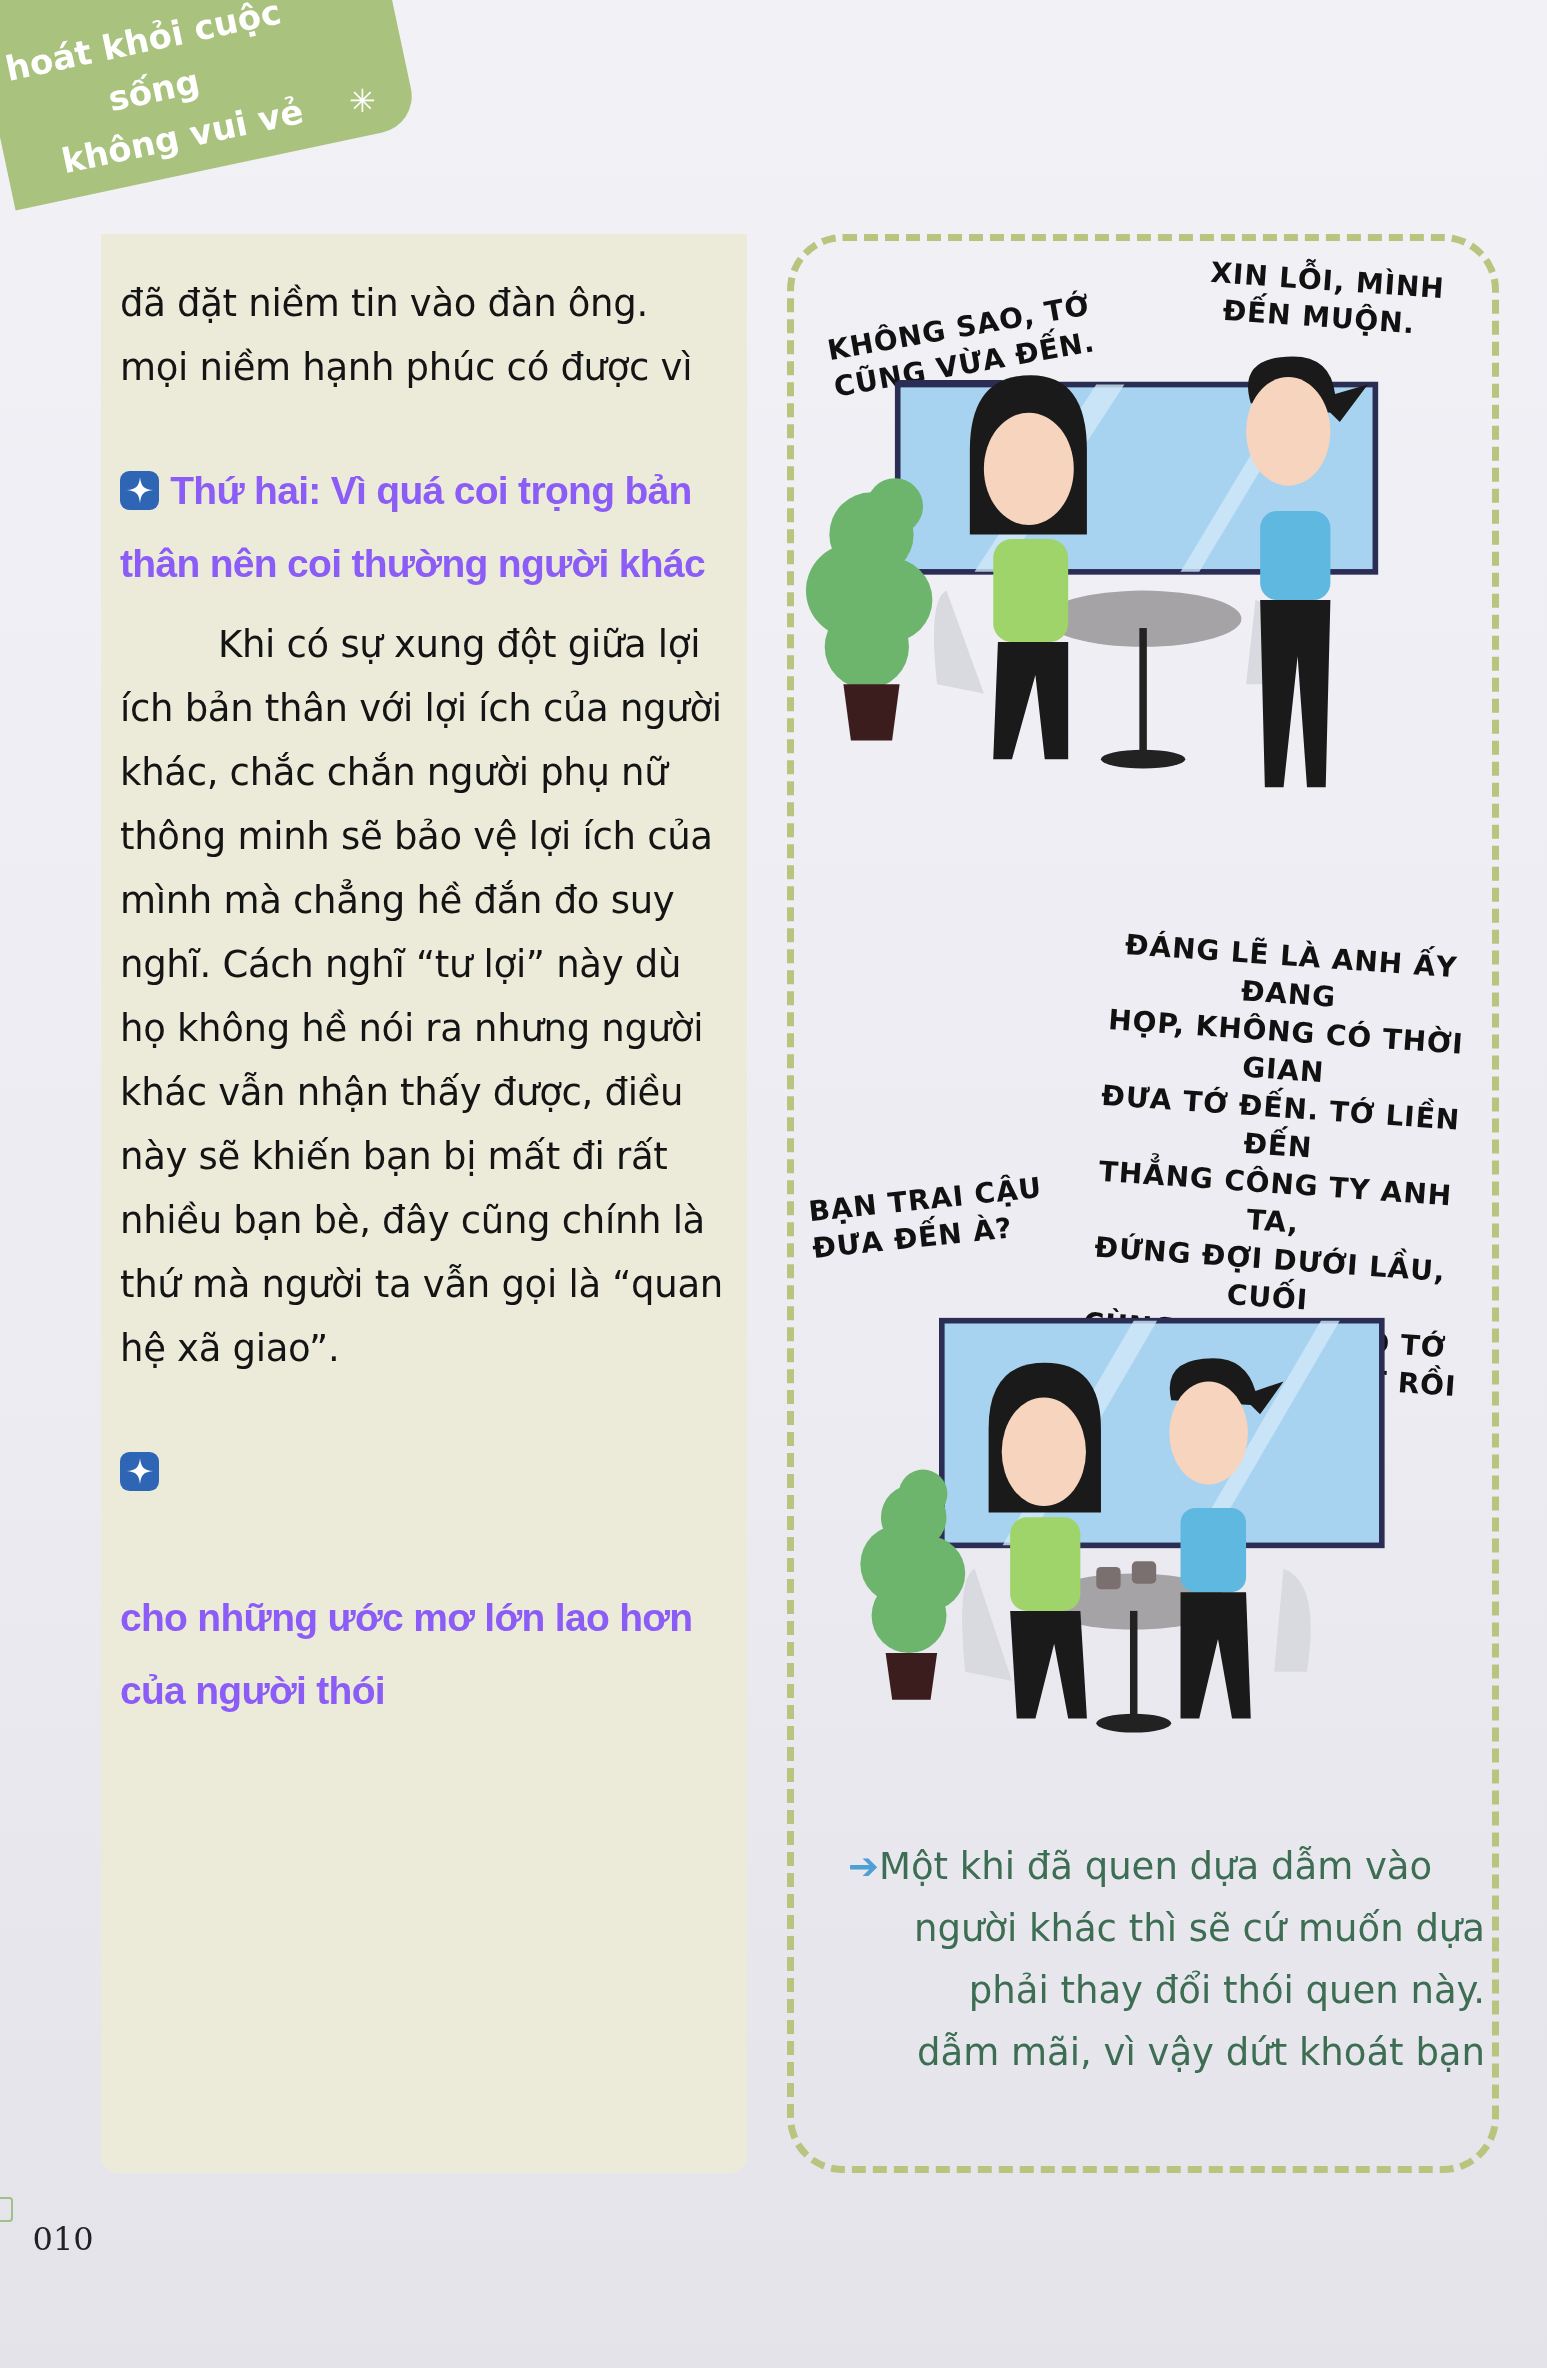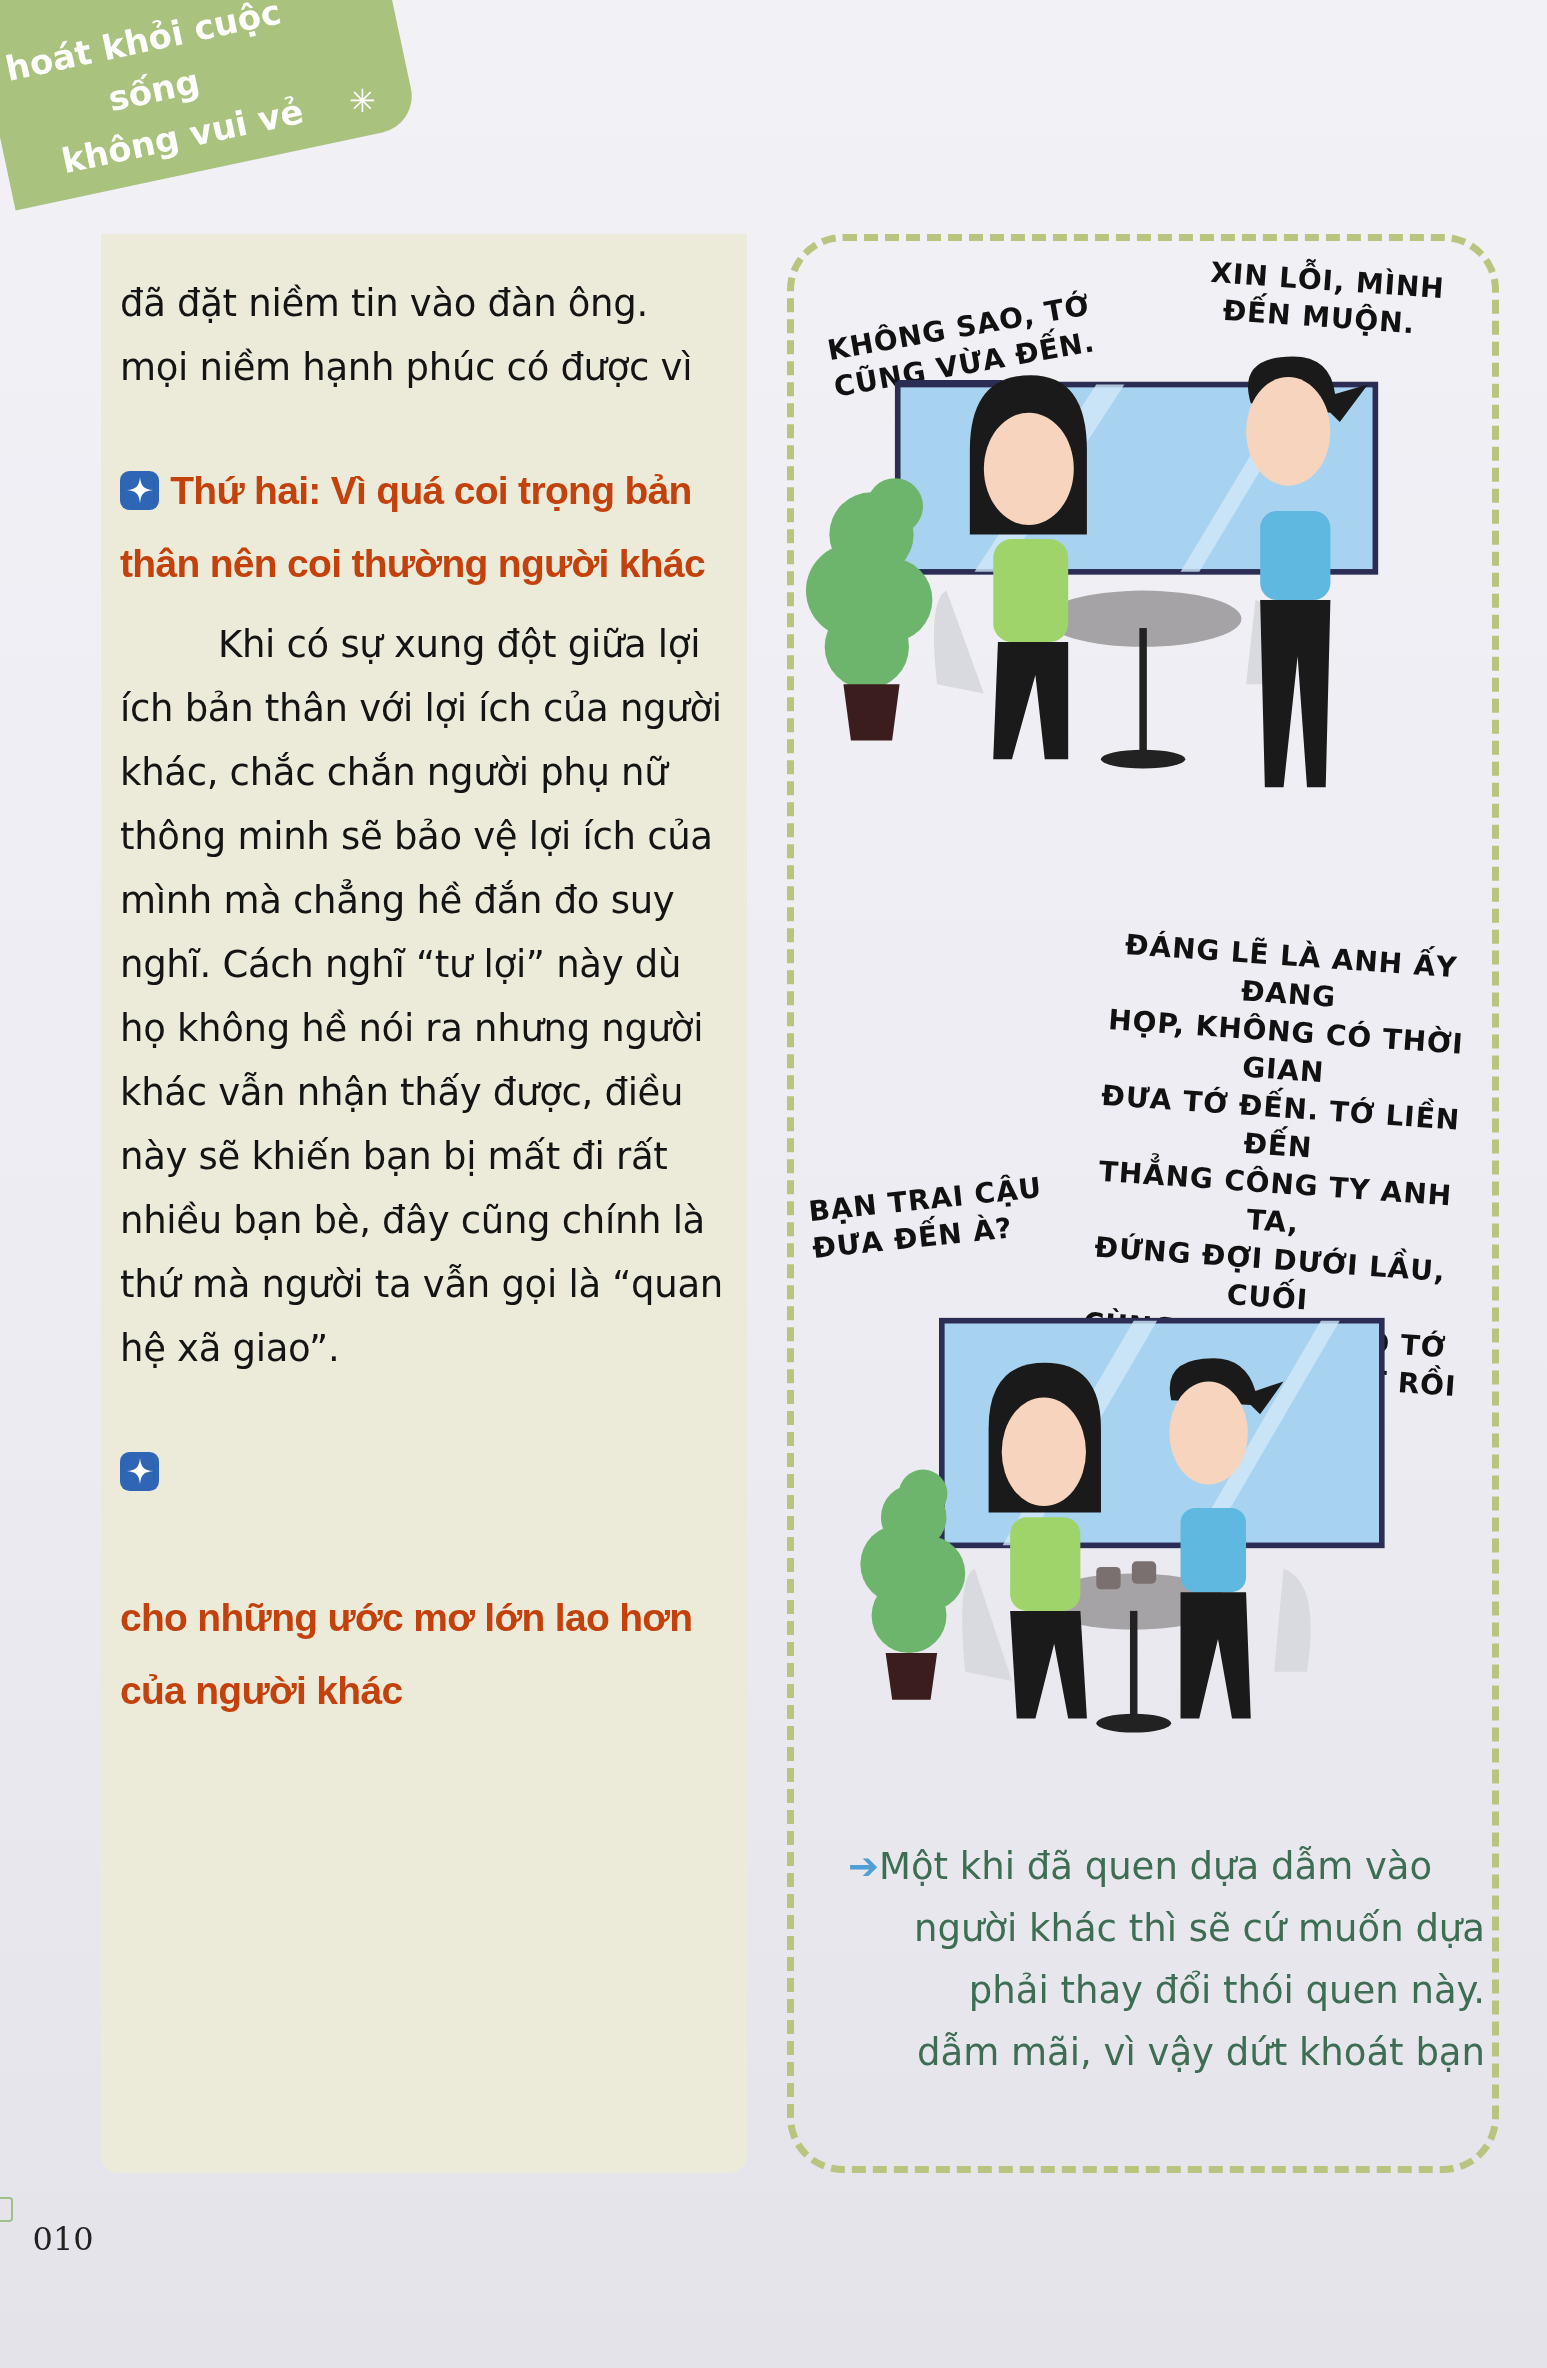--- a/index.html
+++ b/index.html
@@ -28,21 +28,21 @@
   }
   .left-text {
     position: absolute; left: 120px; top: 272px; width: 618px;
     color: #141414;
   }
   .para { font-size: 37px; line-height: 64px; margin: 0; letter-spacing: -0.3px; }
   .indent { text-indent: 98px; }
   .heading {
     font-size: 39px; font-weight: bold; line-height: 73px; margin: 0;
     font-family: "Liberation Sans", sans-serif; letter-spacing: -0.7px;
-    color: #c2410c;
+    color: #8b5cf6;
   }
   .star-icon {
     display: inline-block; width: 39px; height: 39px; border-radius: 9.4px;
     background: #2f65b5; vertical-align: -5.6px; margin-right: 11.2px; position: relative;
   }
   .star-icon svg { position: absolute; left: 4.7px; top: 4.7px; }
   .gap1 { height: 54px; }
   .gap2 { height: 13px; }
   .gap3 { height: 54px; }
   .gap4 { height: 9.4px; }
@@ -99,21 +99,21 @@
   <div class="gap3"></div>
 
   <p class="heading">
     <span class="star-icon">
       <svg width="30" height="30" viewBox="0 0 32 32">
           <path d="M16 2 C17 12 20 15 30 16 C20 17 17 20 16 30 C15 20 12 17 2 16 C12 15 15 12 16 2Z" fill="#ffffff"></path>
         </svg>
     </span><br>
     <br>
     <span>cho những ước mơ lớn lao hơn</span><br>
-    <span>của người khác</span>
+    <span>của người thói</span>
   </p>
   <div class="gap4"></div>
 </div>
 
 <div class="comic-frame"></div>
 
 <div class="bubble" style="left:829px; top:309px; transform:rotate(-10deg);">
   <span>KHÔNG SAO, TỚ</span><br>
   <span>CŨNG VỪA ĐẾN.</span>
 </div>

